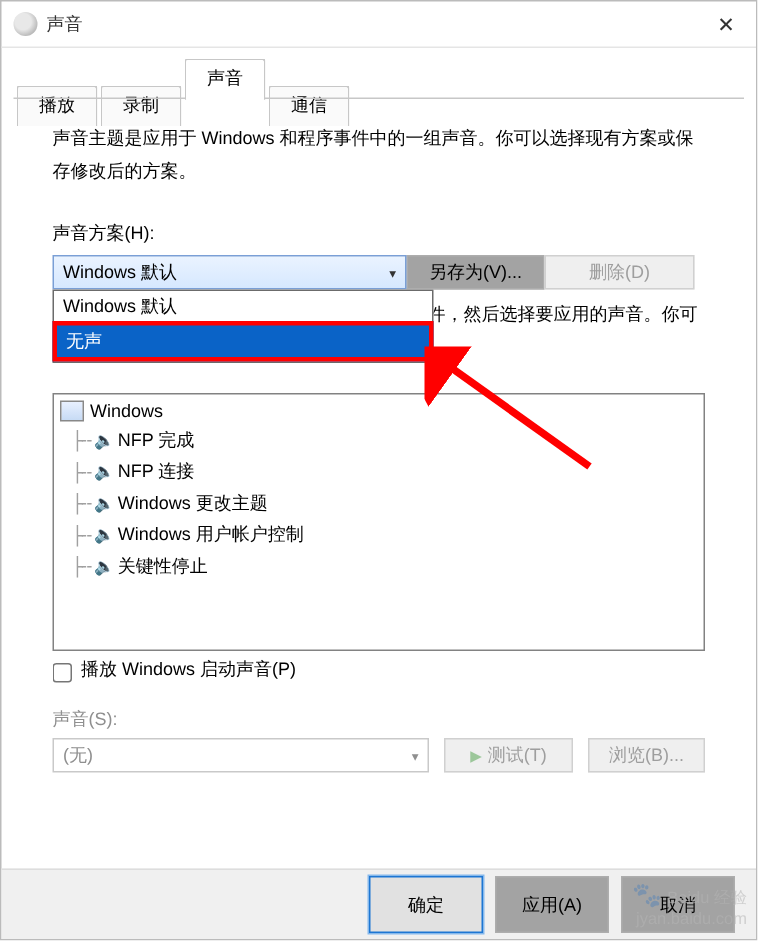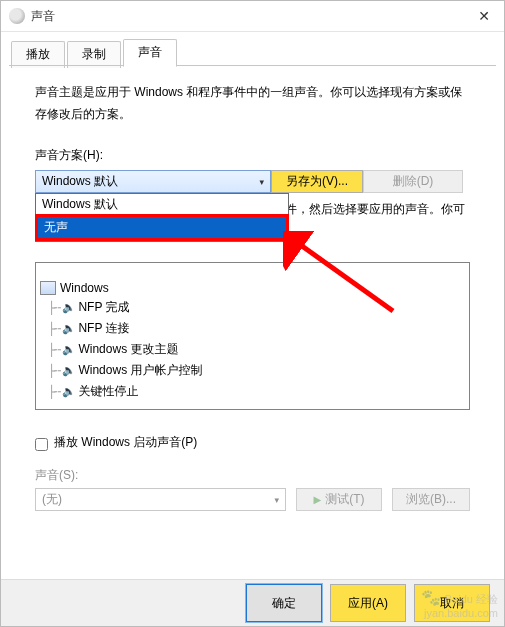--- a/index.html
+++ b/index.html
@@ -62,21 +62,21 @@
     height: 1px;
     background: #c7c7c7;
   }
   .tab {
     padding: 4px 14px 5px 14px;
     border: 1px solid #c7c7c7;
     border-bottom: none;
     margin-right: 2px;
     background: #fafafa;
     position: relative;
-    top: 2px;
+    top: 18px;
     border-radius: 2px 2px 0 0;
     font-size: 12px;
     cursor: pointer;
   }
   .tab.active {
     background: #fff;
     top: 1px;
     z-index: 2;
     border-bottom: 1px solid #fff;
   }
@@ -137,21 +137,21 @@
   .dropdown .opt.sel {
     background: #0a63c7;
     color: #fff;
     border: 3px solid #ff0000;
     margin: -1px -1px 0 -1px;
   }
 
   .btn {
     height: 23px;
     border: 1px solid #adadad;
-    background: #fde047;
+    background: #a3a3a3;
     padding: 0 12px;
     font-size: 12px;
     display: inline-flex;
     align-items: center;
     justify-content: center;
     cursor: pointer;
     box-sizing: border-box;
   }
   .btn.disabled {
     color: #9e9e9e;
@@ -173,28 +173,28 @@
     top: 230px;
     width: 120px;
     height: 90px;
     pointer-events: none;
     z-index: 20;
   }
 
   
   .listbox {
     width: 100%;
-    height: 148px;
+    height: 172px;
     border: 1px solid #828282;
     background: #fff;
-    padding: 16px 4px;
+    padding: 2px 4px;
     box-sizing: border-box;
     overflow: hidden;
     font-size: 12px;
-    margin-bottom: 24px;
+    margin-bottom: 4px;
   }
   .tree-root {
     display: flex;
     align-items: center;
     gap: 4px;
     padding: 2px 0;
   }
   .tree-root .win-icon {
     width: 14px; height: 12px;
     border: 1px solid #888;
@@ -310,20 +310,21 @@
   <div class="titlebar">
     <span class="icon"></span>
     <span class="title">声音</span>
     <div class="close">✕</div>
   </div>
 
   <div class="tabs">
     <div class="tab">播放</div>
     <div class="tab">录制</div>
     <div class="tab active">声音</div>
+    <div class="tab">通信</div>
     <div class="tabs-underline"></div>
   </div>
 
   <div class="content">
     <div class="desc">声音主题是应用于 Windows 和程序事件中的一组声音。你可以选择现有方案或保存修改后的方案。</div>
 
     <div class="section-label">声音方案(H):</div>
 
     <div class="scheme-row">
       <div class="combo-wrapper">

